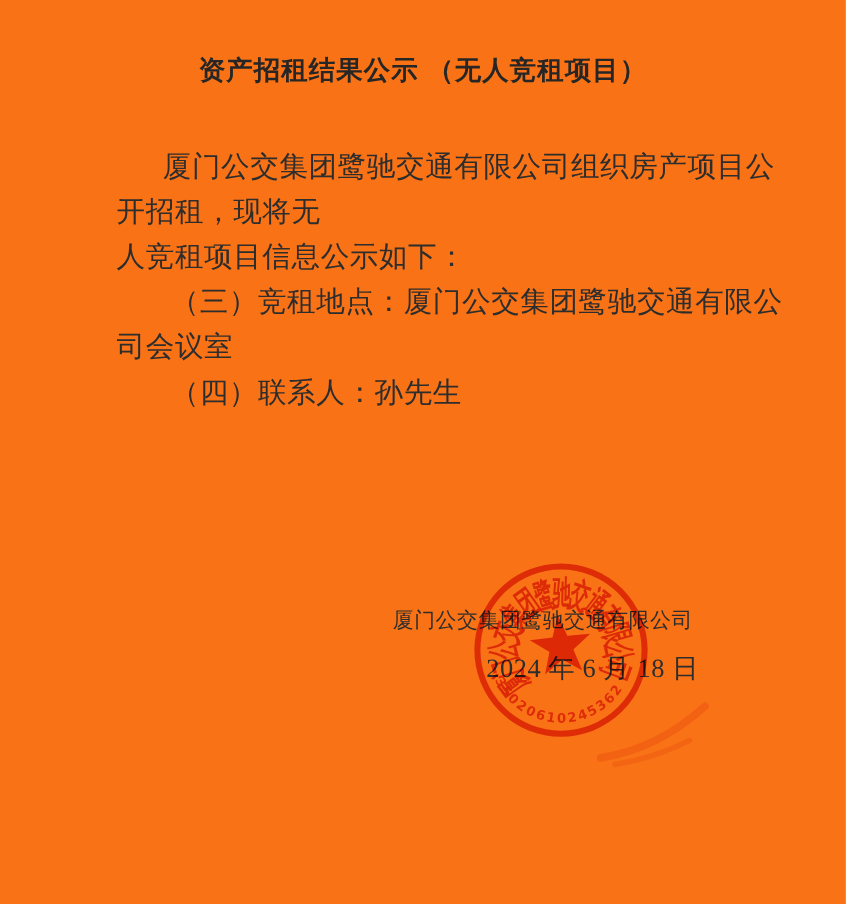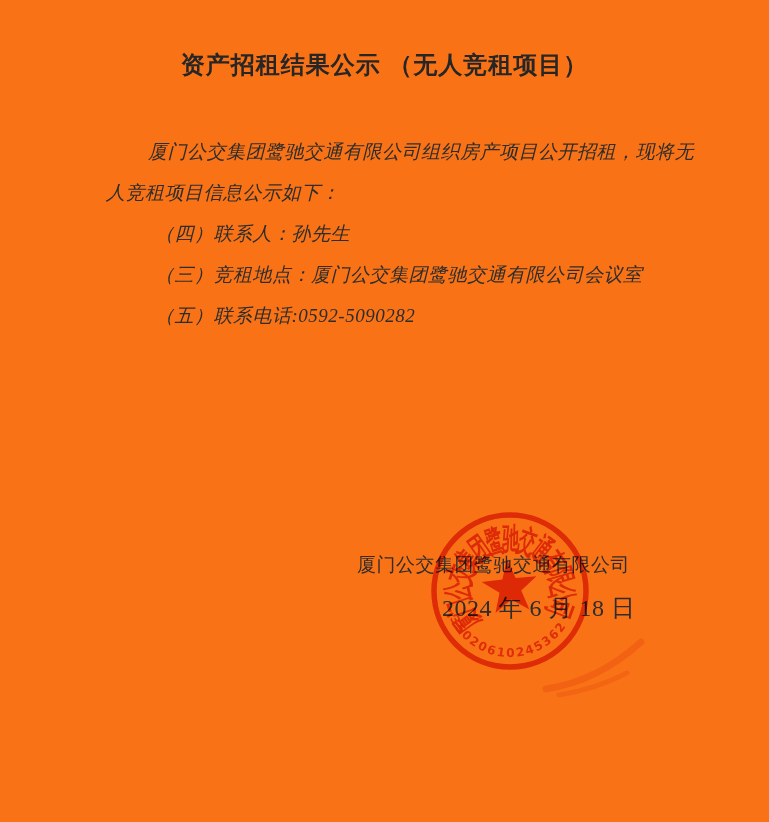--- a/index.html
+++ b/index.html
@@ -18,23 +18,22 @@
     margin:0;
     text-align:center;
     font-size:24px;line-height:34px;
     font-weight:700;
     font-family:"Liberation Sans","DejaVu Sans",sans-serif;
     color:#262626;
     letter-spacing:1px;
   }
   .body-text{
     position:absolute;top:131px;left:106px;right:56px;
-    font-size:19px;line-height:41px;
+    font-size:26px;line-height:41px;
     letter-spacing:0.5px;
-    font-style:italic;
   }
   .para{margin:0;white-space:pre-line;}
   .indent-2{text-indent:42px;}
   .indent-3{text-indent:61px;}
   .item{margin:0;text-indent:49px;white-space:pre-line;}
   .signature{position:absolute;left:0;top:0;width:100%;height:100%;pointer-events:none;border-radius:22px;}
   .sig-company{
     position:absolute;left:357px;top:553px;
     font-size:19px;line-height:24px;letter-spacing:0.5px;
   }
@@ -72,23 +71,22 @@
 </head>
 <body>
 
 <div class="page" style="--seal: #e04433;">
 
   <h1 class="title">资产招租结果公示 （无人竞租项目）</h1>
 
   <div class="body-text">
     <p class="para indent-2">厦门公交集团鹭驰交通有限公司组织房产项目公开招租，现将无
 人竞租项目信息公示如下：</p>
+    <p class="item">（三）竞租地点：厦门公交集团鹭驰交通有限公司会议室</p>
     <p class="item">（四）联系人：孙先生</p>
-    <p class="item">（三）竞租地点：厦门公交集团鹭驰交通有限公司会议室</p>
-    <p class="item">（五）联系电话:0592-5090282</p>
   </div>
 
   <div class="signature">
     <div class="sig-company">厦门公交集团鹭驰交通有限公司</div>
     <div class="sig-date">2024 年 6 月 18 日</div>
   </div>
 
   <svg id="seal" class="seal-svg" viewBox="0 0 260 225" xmlns="http://www.w3.org/2000/svg">
     <circle class="seal-ring" cx="114" cy="107" r="76"></circle>
     <polygon id="seal-star" class="seal-star" points="114,75 120.75953040136343,94.6963045646881 141.58063897255946,95.03850716312652 124.93714993739427,107.5536954353119 131.04577231648173,127.46149283687348 114,115.5 96.95422768351828,127.46149283687348 103.06285006260573,107.5536954353119 86.41936102744054,95.03850716312651 107.24046959863655,94.6963045646881" transform="rotate(-6 114 104)"></polygon>

